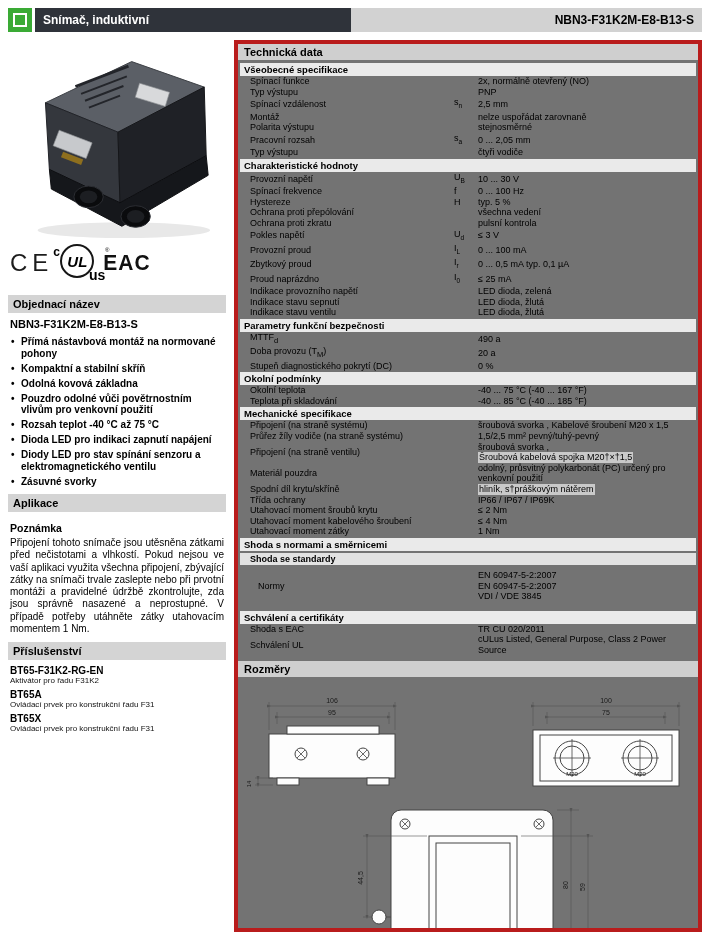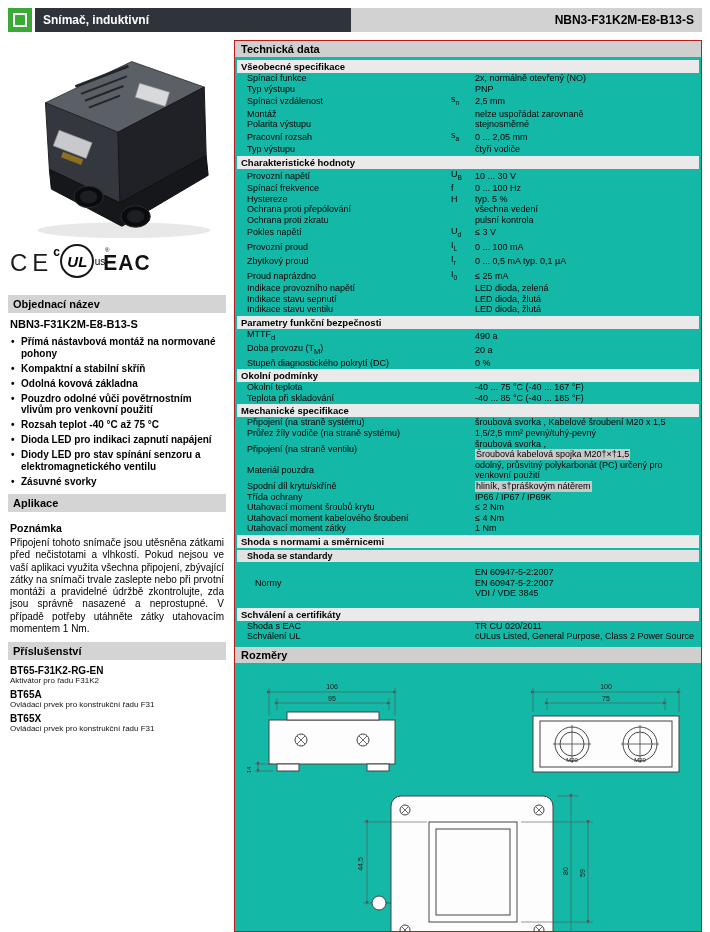--- a/index.html
+++ b/index.html
@@ -18,35 +18,35 @@
 
   
   .left{width:226px;flex:none;padding-right:8px}
   .photo{height:202px;display:flex;justify-content:center;align-items:center}
   .logos{display:flex;align-items:center;justify-content:flex-start;padding:2px 8px 6px 2px;height:46px}
   .ce{font-size:24px;letter-spacing:5px;color:#1c1c1c}
   .ulmark{position:relative;width:50px;height:40px}
   .ulmark .c{position:absolute;left:0;top:2px;font-size:12px;font-weight:bold}
   .ulmark .circle{position:absolute;left:7px;top:1px;width:34px;height:34px;border:2.5px solid #161616;border-radius:50%;
     display:flex;align-items:center;justify-content:center;font-weight:bold;font-style:italic;font-size:15px}
-  .ulmark .us{position:absolute;right:-2px;bottom:16px;font-size:10px;font-weight:normal}
+  .ulmark .us{position:absolute;right:-2px;bottom:0;font-size:14px;font-weight:bold}
   .ulmark .reg{position:absolute;right:-6px;top:4px;font-size:6px}
   .eac{font-weight:bold;font-size:21px;letter-spacing:1px;transform:scaleY(1.05);color:#111}
   .bar{background:#d4d4d4;font-weight:bold;font-size:11px;padding:3px 5px;margin:7px 0 5px}
   .partno{font-weight:bold;font-size:11px;margin:2px 2px 6px}
   .features{list-style:none;padding:0 2px}
   .features li{position:relative;padding-left:11px;font-weight:bold;font-size:10px;line-height:11.5px;margin-bottom:3.5px}
   .features li::before{content:"•";position:absolute;left:1px;top:0}
   .note-title{font-weight:bold;font-size:10.5px;margin:10px 2px 3px}
   .note{font-size:10px;line-height:12.3px;text-align:justify;padding:0 2px}
   .acc-name{font-weight:bold;font-size:10px;margin-top:4px;padding:0 2px}
   .acc-desc{font-size:8px;padding:0 2px;color:#111}
 
   
-  .right{flex:1;border:1px solid #b91c1c;padding:0 0 0 0;overflow:hidden;background:#14b8a6}
+  .right{flex:1;border:4px solid #b91c1c;padding:0 0 0 0;overflow:hidden;background:#737373}
   .tech-bar{background:#cfcfcf;font-weight:bold;font-size:11px;padding:2px 6px;margin-bottom:3px}
   .tech-table{padding:0 2px}
   .tsec{font-weight:bold;font-size:9.5px;background:#eaeaea;padding:1px 4px;margin-top:1px}
   .tsec.gap{margin-top:9px}
   .tsub{font-weight:bold;font-size:9px;background:#e2e2e2;padding:1px 4px 1px 10px;margin:2px 0}
   .trow{display:flex;font-size:9px;line-height:10.6px;padding-left:10px;align-items:center}
   .trow.mt{margin-top:5px}
   .trow.ind{padding-left:18px}
   .trow .lbl{width:204px;flex:none}
   .trow.ind .lbl{width:196px}

